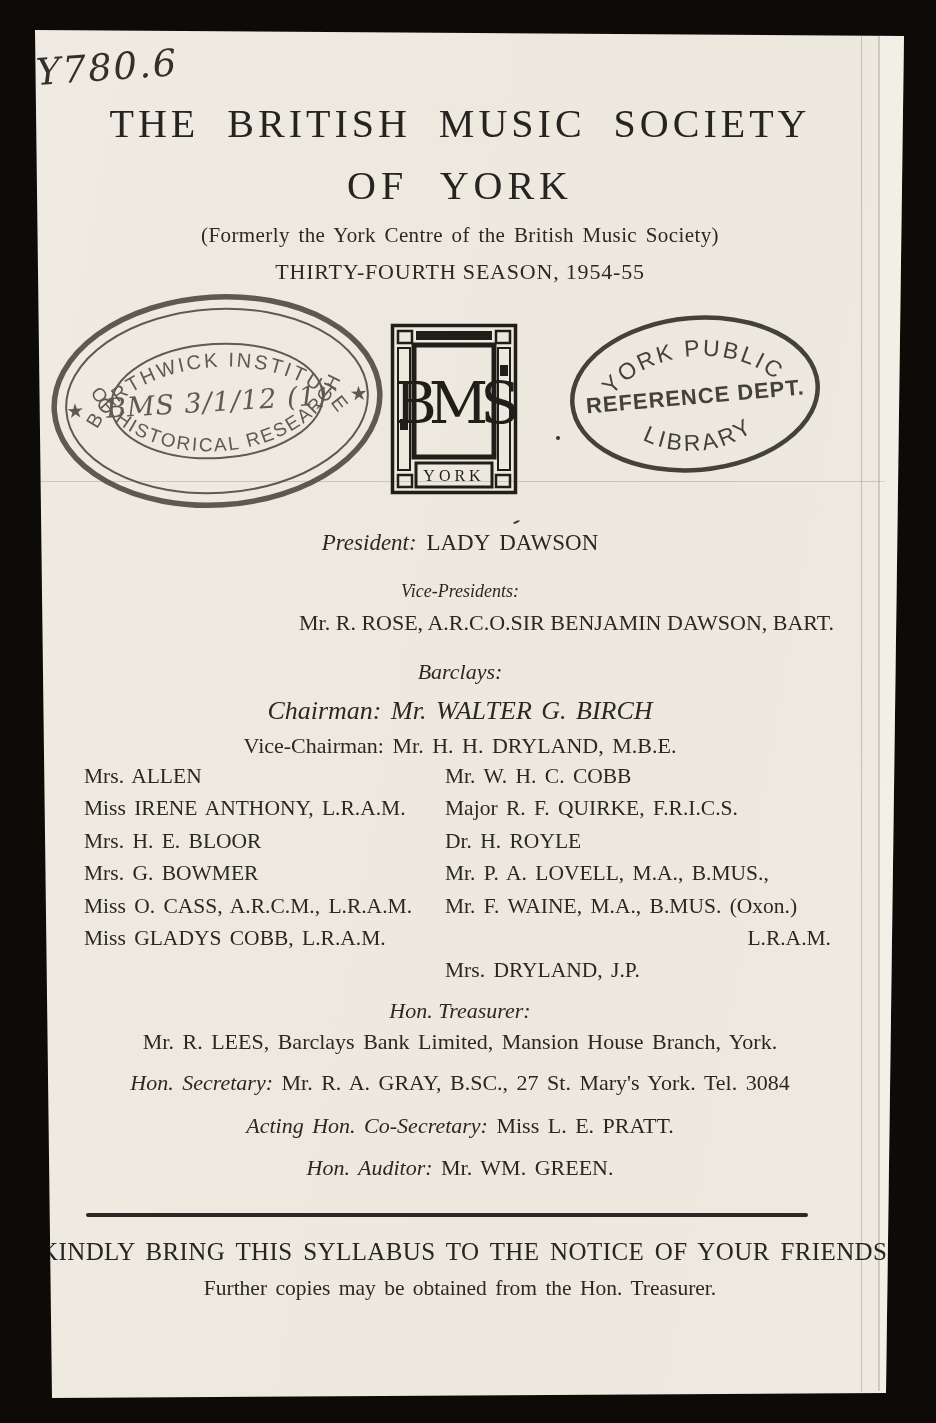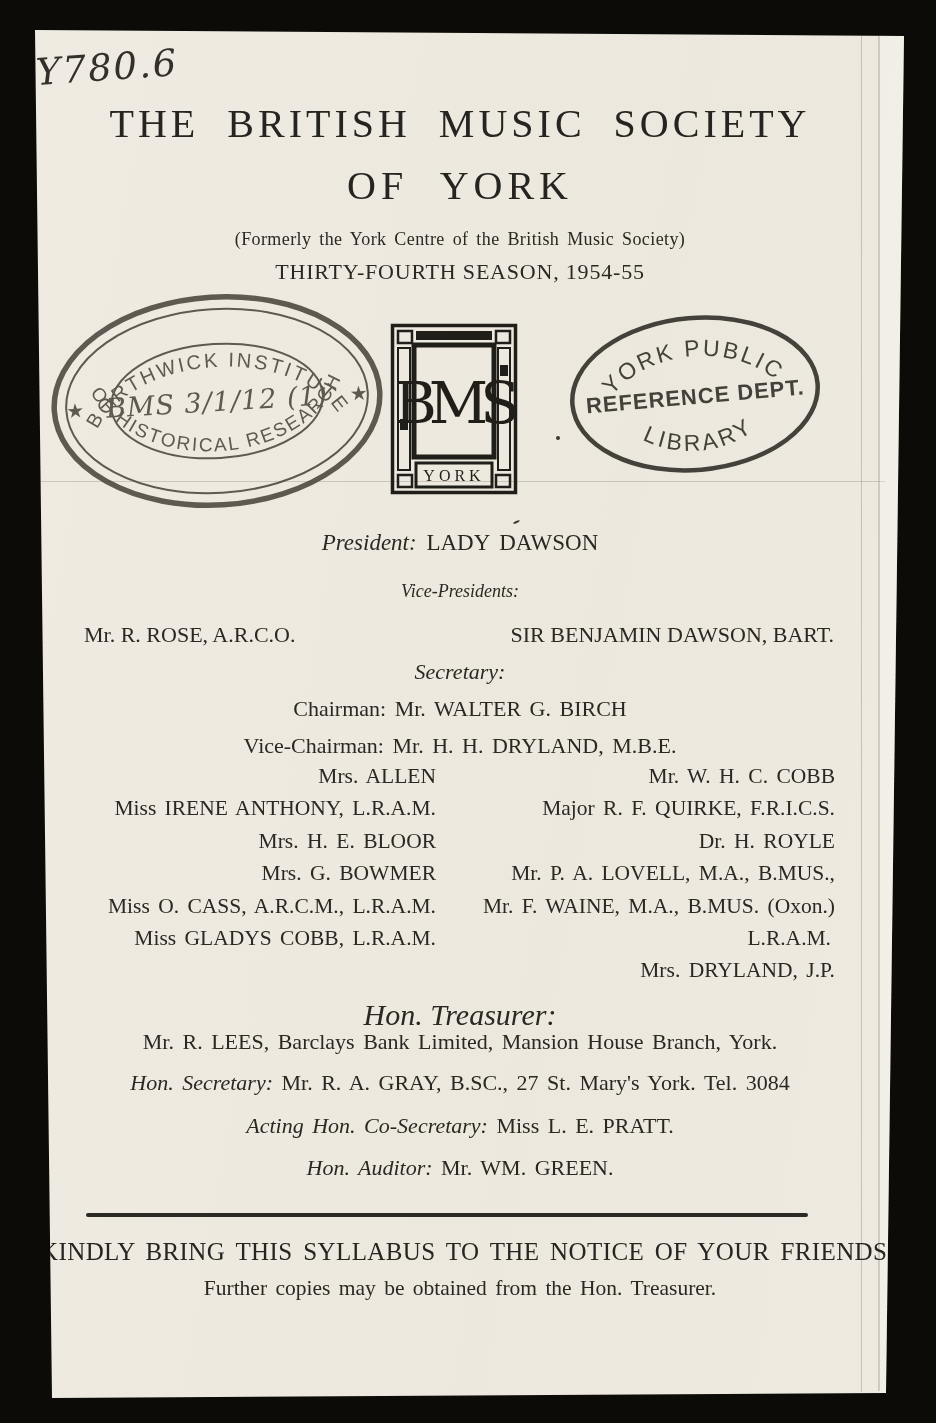--- a/index.html
+++ b/index.html
@@ -28,47 +28,47 @@
   .it { font-style:italic; }
 
   .shelfmark {
     position:absolute; left:36px; top:46px;
     font-family:"DejaVu Serif", serif; font-style:italic;
     font-size:37px; letter-spacing:2px; color:#33302a;
     transform:rotate(-4deg);
   }
   .title1 { top:100px; font-size:40px; letter-spacing:4px; word-spacing:14px; color:#262420; }
   .title2 { top:162px; font-size:40px; letter-spacing:5px; word-spacing:18px; color:#262420; }
-  .subtitle { top:229px; font-size:18px; letter-spacing:0.4px; word-spacing:3px;font-family:Liberation Serif, serif; }
+  .subtitle { top:223px; font-size:21px; letter-spacing:0.4px; word-spacing:3px;font-family:Liberation Serif, serif; }
   .season   { top:259px; font-size:22px; letter-spacing:0.8px; }
 
   .stamp { position:absolute; }
   .stamp svg { display:block; width:100%; height:100%; }
   .stamp-borthwick { left:48px; top:292px; width:338px; height:218px;
     color:#4a463e; opacity:0.88; transform:rotate(-3.5deg);
     font-family:"Liberation Sans", sans-serif; }
   .stamp-bms { left:390px; top:323px; width:128px; height:172px; color:#201e19;text-align:right; }
   .stamp-library { left:566px; top:312px; width:258px; height:164px;
     color:#35332d; opacity:0.92; transform:rotate(-5deg);
     font-family:"Liberation Sans", sans-serif; }
 
   .line-president { top:530px; font-size:23px; word-spacing:4px; }
   .line-vplabel   { top:581px; font-size:18px; }
   .vp-row { position:absolute; left:84px; top:610px; width:750px;
-    display:flex; justify-content:space-between; font-size:22px; white-space:nowrap;margin-top:12px; }
+    display:flex; justify-content:flex-end; font-size:22px; white-space:nowrap; }
   .line-committee { top:659px; font-size:22px; }
-  .line-chair     { top:696px; font-size:22px; word-spacing:3px; }
+  .line-chair     { top:696px; font-size:26px; word-spacing:3px;font-style:italic; }
   .line-vicechair { top:733px; font-size:22px; word-spacing:3px; }
 
   .members-left  { position:absolute; left:84px;  top:760px; width:352px; }
   .members-right { position:absolute; left:445px; top:760px; width:390px; }
-  .member-row { font-size:21.5px; line-height:32.4px; white-space:nowrap; word-spacing:3px;text-align:right; }
+  .member-row { font-size:21.5px; line-height:32.4px; white-space:nowrap; word-spacing:3px; }
   .member-row.align-right { text-align:right; padding-right:4px; }
 
-  .line-treas-label { top:998px;  font-size:30px; }
+  .line-treas-label { top:998px;  font-size:22px; }
   .line-treas-text  { top:1029px; font-size:22px; word-spacing:3px; }
   .line-secretary   { top:1070px; font-size:22px; word-spacing:3px; }
   .line-cosec       { top:1113px; font-size:22px; word-spacing:3px; }
   .line-auditor     { top:1155px; font-size:22px; word-spacing:3px; }
 
   .rule { position:absolute; left:86px; top:1213px; width:722px; height:4px;
     background:#2b2925; border-radius:2px; }
   .notice    { top:1238px; font-size:25px; letter-spacing:0.4px; word-spacing:4px; color:#272521; }
   .subnotice { top:1276px; font-size:21.5px; word-spacing:3px; }
 </style>
@@ -149,21 +149,21 @@
     <div class="cl line-president">
       <span class="it">President:</span>
       <span>LADY DAWSON</span>
     </div>
     <div class="cl line-vplabel it">Vice-Presidents:</div>
     <div class="vp-row">
       <span>Mr. R. ROSE, A.R.C.O.</span>
       <span>SIR BENJAMIN DAWSON, BART.</span>
     </div>
 
-    <div class="cl line-committee it">Secretary:</div>
+    <div class="cl line-committee it">Barclays:</div>
     <div class="cl line-chair">
       <span>Chairman:</span>
       <span>Mr. WALTER G. BIRCH</span>
     </div>
     <div class="cl line-vicechair">
       <span>Vice-Chairman:</span>
       <span>Mr. H. H. DRYLAND, M.B.E.</span>
     </div>
 
     <div class="members-left">

